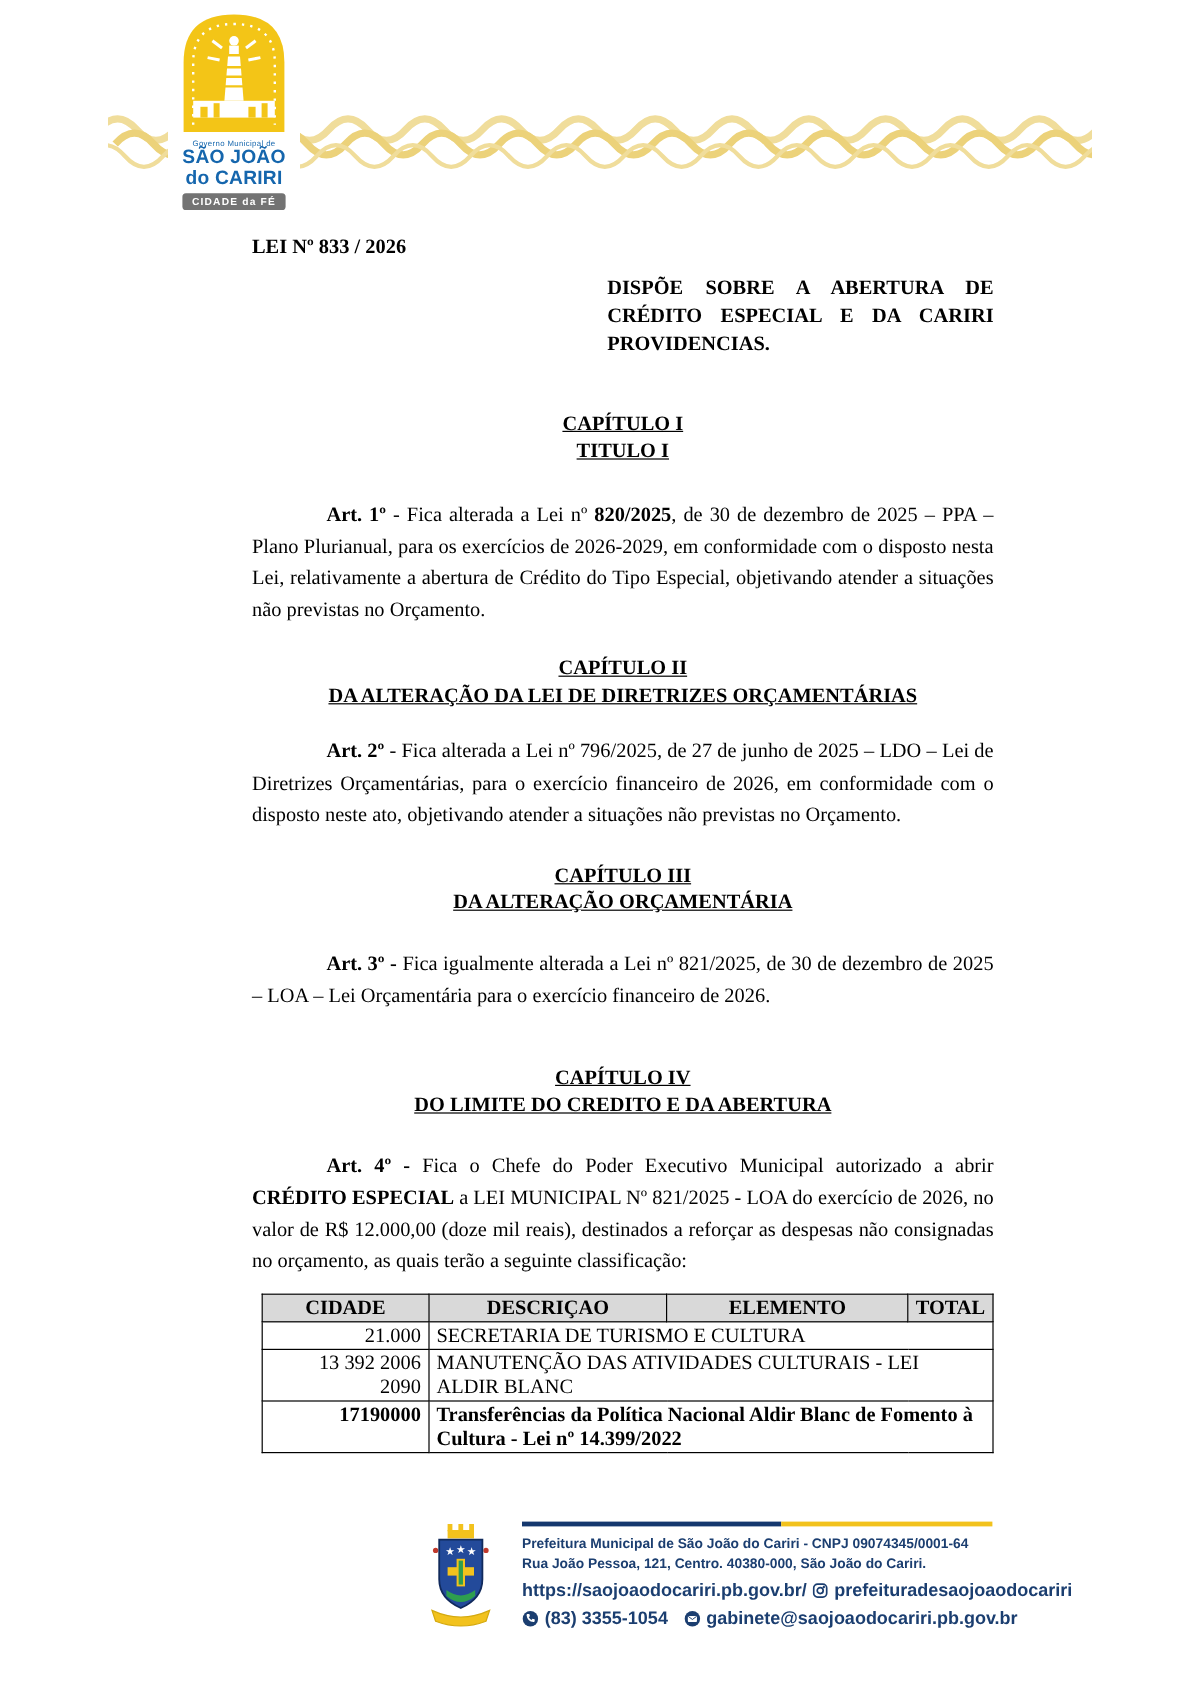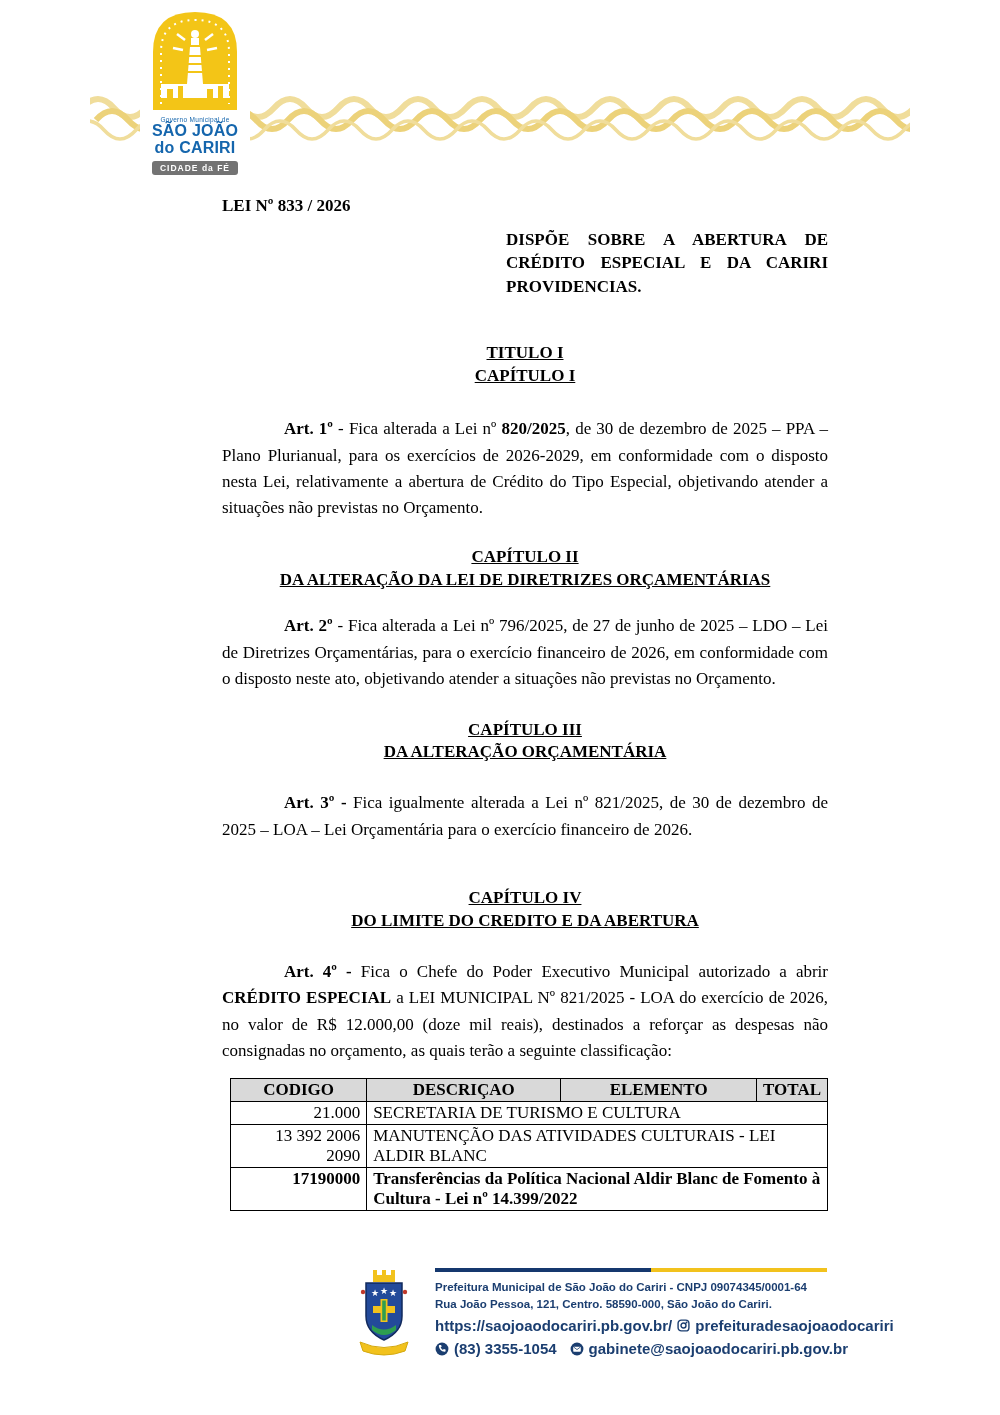--- a/index.html
+++ b/index.html
@@ -18,21 +18,21 @@
   }
   .logo .gov { font-family:"Liberation Sans", sans-serif; font-size:6.5px; color:#1566ad; margin-top:2px; letter-spacing:.3px; }
   .logo .city { font-family:"Liberation Sans", sans-serif; font-weight:bold; color:#1566ad; font-size:16px; line-height:1.05; letter-spacing:.2px; }
   .logo .motto {
     display:inline-block; margin-top:3px; background:#737373; color:#ffffff;
     font-family:"Liberation Sans", sans-serif; font-weight:bold; font-size:8.5px;
     padding:2px 8px; border-radius:3px; letter-spacing:1px;
   }
 
   
-  .doc { position:absolute; top:196px; left:132px; right:82px; z-index:2; font-size:17px; }
+  .doc { position:absolute; top:196px; left:120px; right:82px; z-index:2; font-size:17px; }
   .law-no { font-weight:bold; font-size:17px; }
   .summary {
     width:322px; margin-left:auto; margin-top:12px;
     font-weight:bold; text-align:justify; line-height:1.38;
   }
   .hgroup { text-align:center; }
   .hline { font-weight:bold; text-decoration:underline; line-height:1.35; }
   .g1 { margin-top:44px; }
   .g2 { margin-top:24px; }
   .g3 { margin-top:26px; }
@@ -118,22 +118,22 @@
     <div class="city">do CARIRI</div>
     <div class="motto">CIDADE da FÉ</div>
   </div>
 
   <main class="doc">
     <div class="law-no">LEI Nº 833 / 2026</div>
 
     <div class="summary">DISPÕE SOBRE A ABERTURA DE CRÉDITO ESPECIAL E DA CARIRI PROVIDENCIAS.</div>
 
     <div class="hgroup g1">
+      <div class="hline">CAPÍTULO I</div>
       <div class="hline">TITULO I</div>
-      <div class="hline">CAPÍTULO I</div>
     </div>
     <p class="art a1"><span class="b">Art. 1º</span><span> - Fica alterada a Lei nº </span><span class="b">820/2025</span><span>, de 30 de dezembro de 2025 – PPA – Plano Plurianual, para os exercícios de 2026-2029, em conformidade com o disposto nesta Lei, relativamente a abertura de Crédito do Tipo Especial, objetivando atender a situações não previstas no Orçamento.</span></p>
 
     <div class="hgroup g2">
       <div class="hline">CAPÍTULO II</div>
       <div class="hline">DA ALTERAÇÃO DA LEI DE DIRETRIZES ORÇAMENTÁRIAS</div>
     </div>
     <p class="art a2"><span class="b">Art. 2º</span><span> - Fica alterada a Lei nº 796/2025, de 27 de junho de 2025 – LDO – Lei de Diretrizes Orçamentárias, para o exercício financeiro de 2026, em conformidade com o disposto neste ato, objetivando atender a situações não previstas no Orçamento.</span></p>
 
     <div class="hgroup g3">
@@ -150,21 +150,21 @@
 
     <table class="cls">
       <colgroup>
         <col style="width:148px">
         <col style="width:212px">
         <col style="width:215px">
         <col>
       </colgroup>
       <thead>
         <tr>
-          <th>CODIGO</th>
+          <th>CIDADE</th>
           <th>DESCRIÇAO</th>
           <th>ELEMENTO</th>
           <th>TOTAL</th>
         </tr>
       </thead>
       <tbody>
         <tr>
           <td class="code">
             <span class="code-line">21.000</span>
           </td>
@@ -209,21 +209,21 @@
       <path d="M19 57 q12 9 24 0 l0 5 q-12 10 -24 0 Z" fill="#2e9e4f"></path>
       <path d="M7 74 q24 11 48 0 l-3 9 q-21 8 -42 0 Z" fill="#f2c21d" stroke="#d4a90f" stroke-width="1"></path>
     </svg>
 
     <div class="f-text">
       <div class="f-bar">
         <span class="seg-blue"></span>
         <span class="seg-yellow"></span>
       </div>
       <div class="f-line">Prefeitura Municipal de São João do Cariri - CNPJ 09074345/0001-64</div>
-      <div class="f-line">Rua João Pessoa, 121, Centro. 58590-000, São João do Cariri.</div>
+      <div class="f-line">Rua João Pessoa, 121, Centro. 40380-000, São João do Cariri.</div>
       <div class="f-line small">
         <span>https://saojoaodocariri.pb.gov.br/</span>
         <span class="f-ico">
           <svg width="13" height="13" viewBox="0 0 24 24">
               <rect x="2" y="2" width="20" height="20" rx="6" fill="none" stroke="#1b3e70" stroke-width="2.6"></rect>
               <circle cx="12" cy="12" r="4.6" fill="none" stroke="#1b3e70" stroke-width="2.6"></circle>
               <circle cx="17.6" cy="6.4" r="1.8" fill="#1b3e70"></circle>
             </svg>
         </span>
         <span>prefeituradesaojoaodocariri</span>

